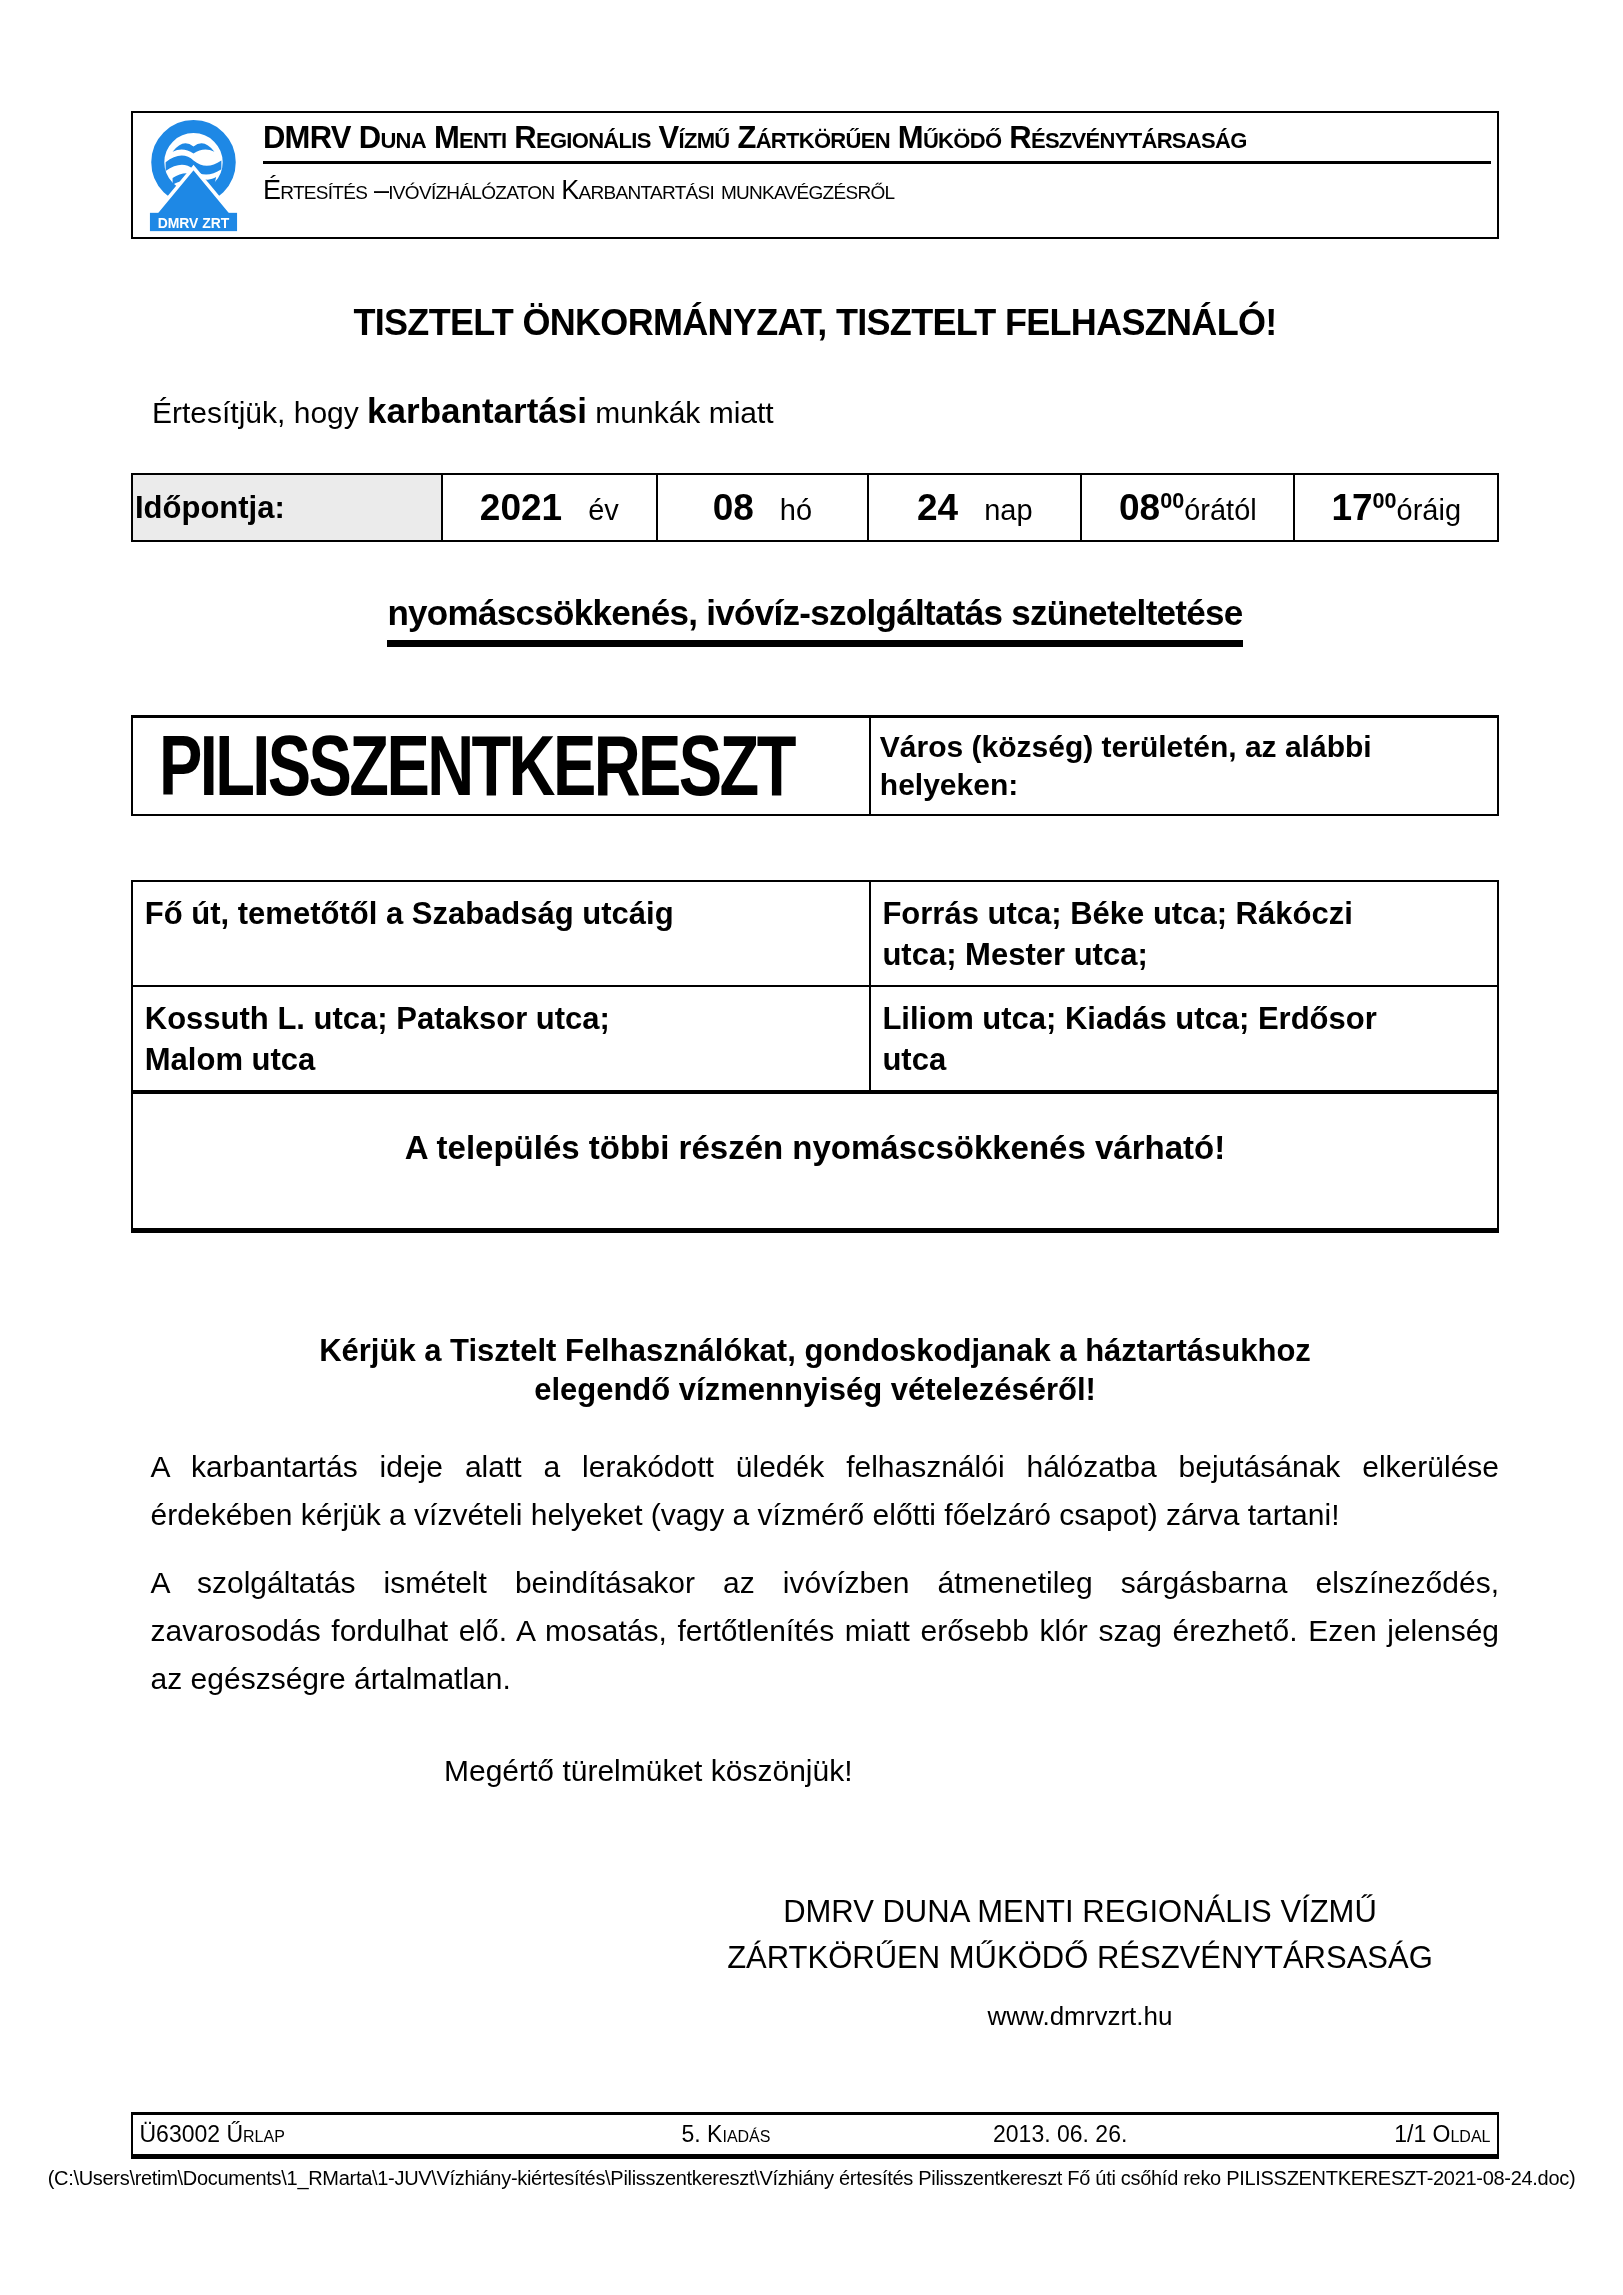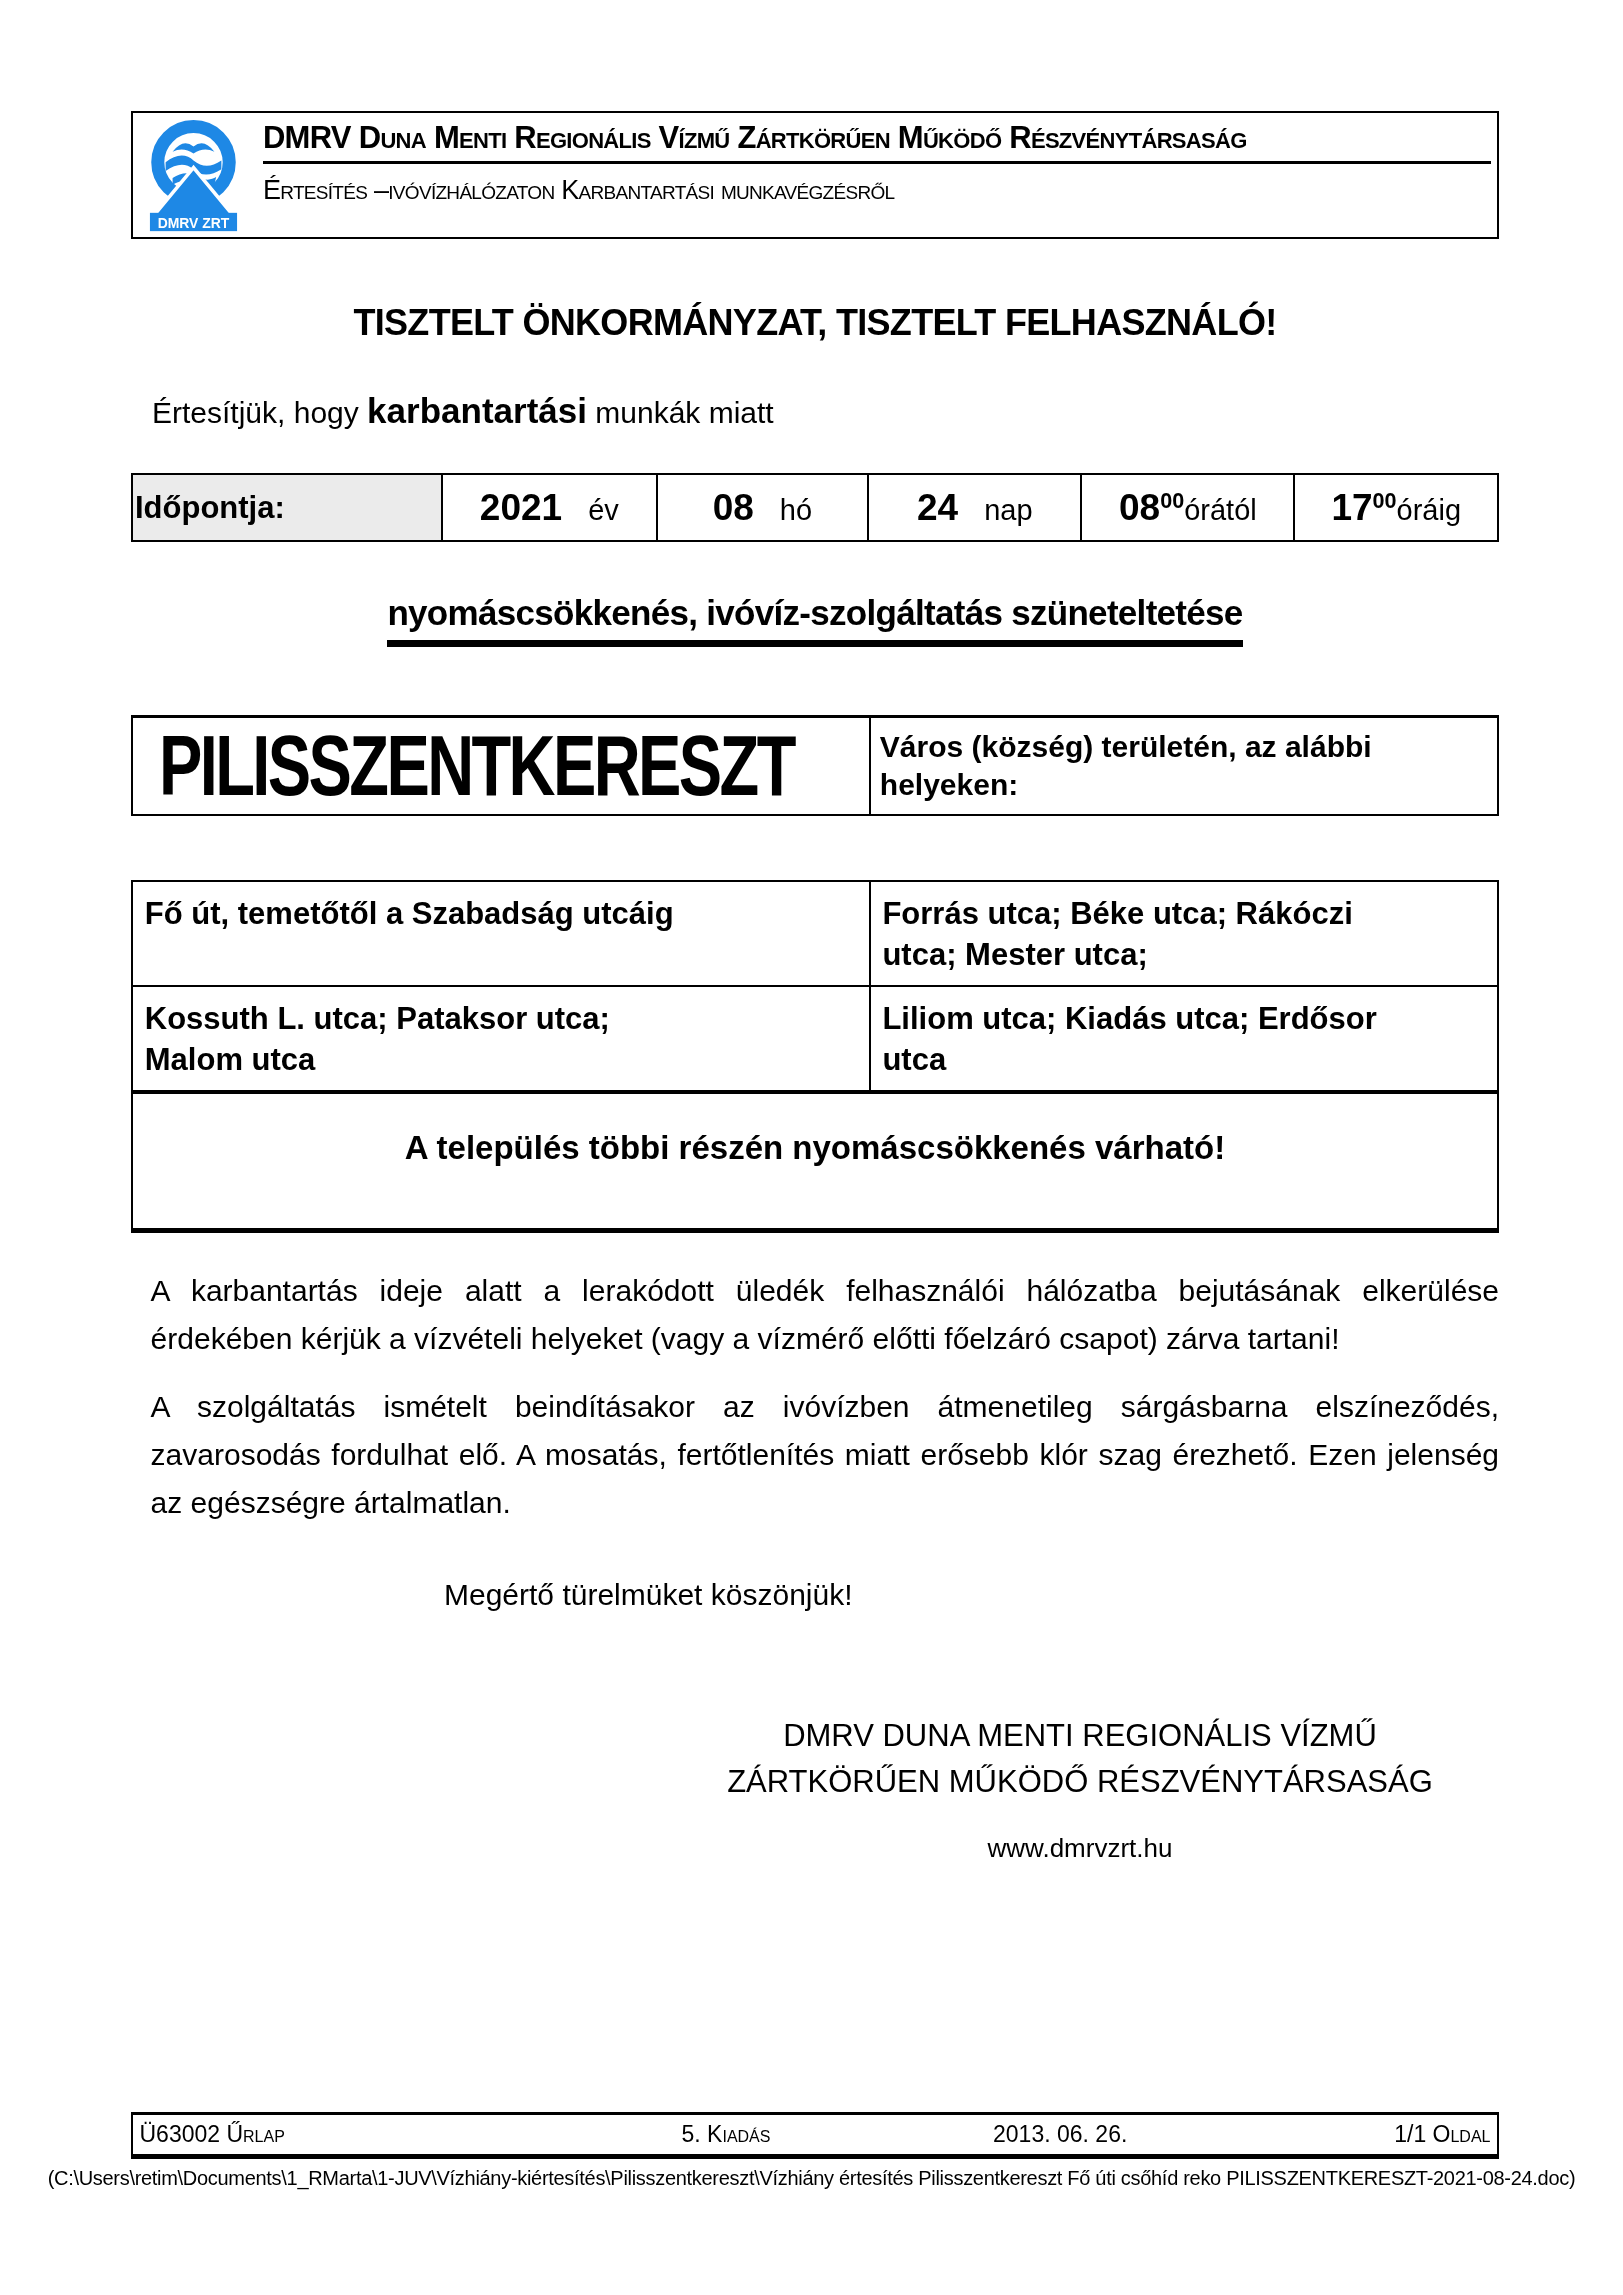--- a/index.html
+++ b/index.html
@@ -72,21 +72,21 @@
   
   .request {
     margin:98px auto 0 auto; max-width:1112px; text-align:center;
     font-weight:bold; font-size:31px; line-height:39px;
   }
   .para { margin-top:19.6px; padding-left:19.6px; font-size:30px; line-height:48px; text-align:justify; }
   .para.first { margin-top:34px; }
   .thanks { margin-top:51px; margin-left:313px; font-size:30px; }
 
   .signature { margin-top:101px; margin-left:589px; width:720px; text-align:center; font-size:31px; line-height:46px; }
-  .website { font-size:26px; margin-top:20px; }
+  .website { font-size:26px; margin-top:12px; }
 
   
   .footer-bar {
     position:absolute; left:131px; top:2112px; width:1368px; height:47px;
     box-sizing:border-box; border:2px solid #000; border-top-width:3.3px; border-bottom-width:5.9px;
     display:flex; align-items:center; font-size:23px;
   }
   .sc { font-variant:small-caps; }
   .f1 { flex:0 0 31%; padding-left:6.5px; }
   .f2 { flex:0 0 24%; text-align:center; }
@@ -187,20 +187,21 @@
             <div>Liliom utca; Kiadás utca; Erdősor</div>
             <div>utca</div>
           </td>
         </tr>
         <tr>
           <td class="note-cell" colspan="2">A település többi részén nyomáscsökkenés várható!</td>
         </tr>
       </tbody>
     </table>
 
+    <div class="request">Kérjük a Tisztelt Felhasználókat, gondoskodjanak a háztartásukhoz elegendő vízmennyiség vételezéséről!</div>
     <div class="para first">A karbantartás ideje alatt a lerakódott üledék felhasználói hálózatba bejutásának elkerülése érdekében kérjük a vízvételi helyeket (vagy a vízmérő előtti főelzáró csapot) zárva tartani!</div>
     <div class="para">A szolgáltatás ismételt beindításakor az ivóvízben átmenetileg sárgásbarna elszíneződés, zavarosodás fordulhat elő. A mosatás, fertőtlenítés miatt erősebb klór szag érezhető. Ezen jelenség az egészségre ártalmatlan.</div>
     <div class="thanks">Megértő türelmüket köszönjük!</div>
 
     <div class="signature">
       <div>DMRV DUNA MENTI REGIONÁLIS VÍZMŰ</div>
       <div>ZÁRTKÖRŰEN MŰKÖDŐ RÉSZVÉNYTÁRSASÁG</div>
       <div class="website">www.dmrvzrt.hu</div>
     </div>
 

